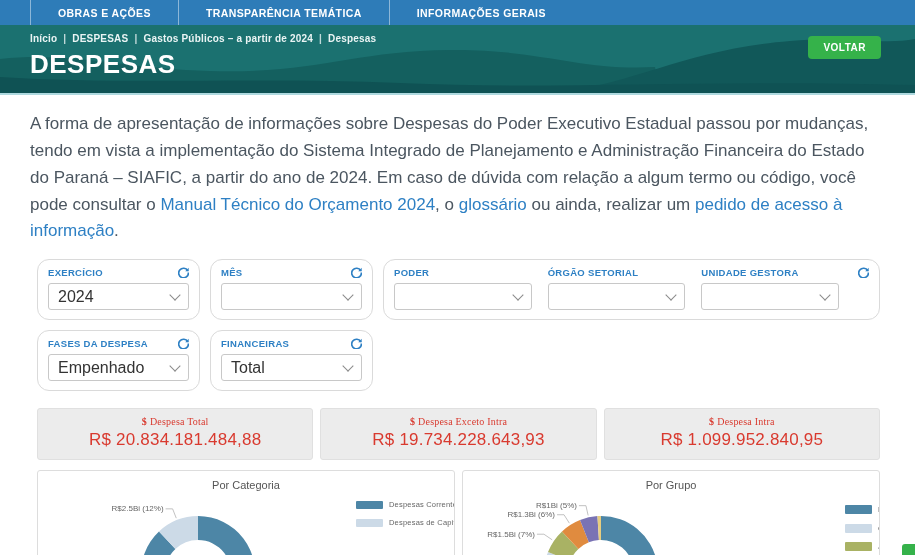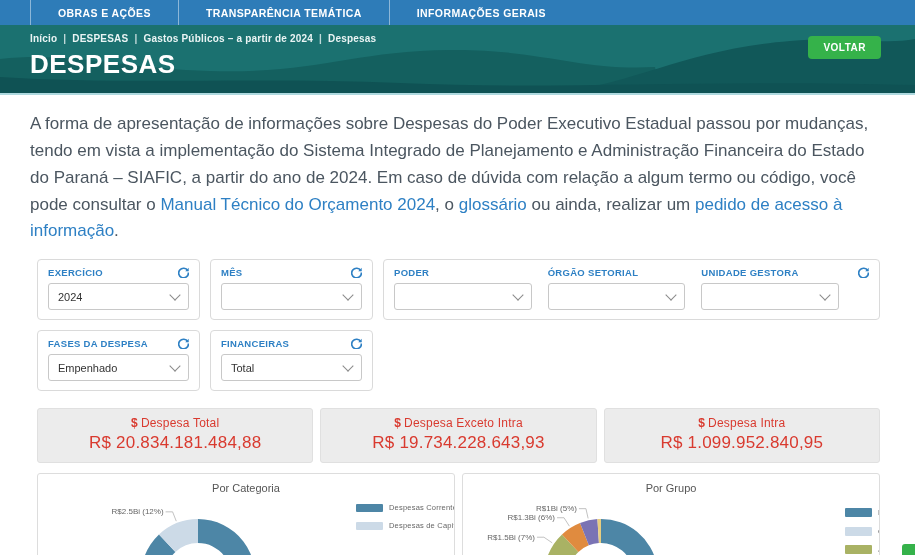--- a/index.html
+++ b/index.html
@@ -28,41 +28,41 @@
     font-size:10px;font-weight:bold;letter-spacing:.5px;border:none;border-radius:4px;
     padding:6px 15px;cursor:pointer;
   }
   
   .intro{margin:16px 32px 13px 30px;font-size:17px;line-height:1.58;color:#4b5660;}
   .intro .lnk{color:var(--link-blue);text-decoration:none;cursor:pointer;}
   
   .filters{margin:14px 35px 0 37px;}
   .frow{display:flex;gap:10px;margin-bottom:10px;}
   .fcard{
-    box-sizing:border-box;background:#fff;border:1px solid #dadada;border-radius:4px;
+    box-sizing:border-box;background:#fff;border:1px solid #dadada;border-radius:12px;
     padding:7px 10px 9px;position:relative;width:163px;flex:none;
   }
   .fcard.big{flex:1;display:flex;gap:16px;padding-right:40px;}
   .fhead{display:flex;justify-content:space-between;align-items:center;margin-bottom:5px;}
   .flabel{font-size:9.5px;font-weight:bold;color:var(--label-blue);letter-spacing:.3px;}
   .refresh{cursor:pointer;line-height:0;}
   .fcard.big .refresh{position:absolute;top:7px;right:10px;}
   .fsub{width:146px;}
   .select{
     box-sizing:border-box;height:27px;border:1px solid #c8c8c8;border-radius:3px;background:#fff;
     display:flex;align-items:center;justify-content:space-between;padding:0 9px;cursor:pointer;
   }
-  .selval{font-size:11px;color:#333;}
+  .selval{font-size:16px;color:#333;}
   .chev{width:7px;height:7px;border-right:1.6px solid #8a8a8a;border-bottom:1.6px solid #8a8a8a;
     transform:rotate(45deg);margin-top:-4px;flex:none;}
   
   .summary{margin:17px 35px 0 37px;display:flex;gap:7px;}
   .scard{flex:1;background:var(--card-gray);border:1px solid #e0e0e0;border-radius:3px;
     text-align:center;padding:7px 0 9px;}
-  .slabel{font-size:12px;color:var(--money-red);letter-spacing:.2px;}
+  .slabel{font-size:10px;color:var(--money-red);letter-spacing:.2px;font-family:Liberation Serif, serif;}
   .slabel .dollar{font-weight:bold;margin-right:3px;}
   .svalue{font-size:17px;font-weight:normal;color:var(--money-red);margin-top:3px;letter-spacing:.2px;}
   
   .charts{margin:10px 35px 0 37px;display:flex;gap:7px;}
   .ccard{width:418px;height:177px;flex:none;background:#fff;border:1px solid #ddd;border-radius:3px;
     position:relative;overflow:hidden;box-sizing:border-box;}
   .ctitle{text-align:center;font-size:11px;color:#555;margin-top:8px;position:relative;z-index:2;}
   .ccard svg.donut{position:absolute;inset:0;z-index:1;}
   svg text{font-family:"Liberation Sans",sans-serif;}
   .legend{position:absolute;z-index:2;list-style:none;margin:0;padding:0;}

